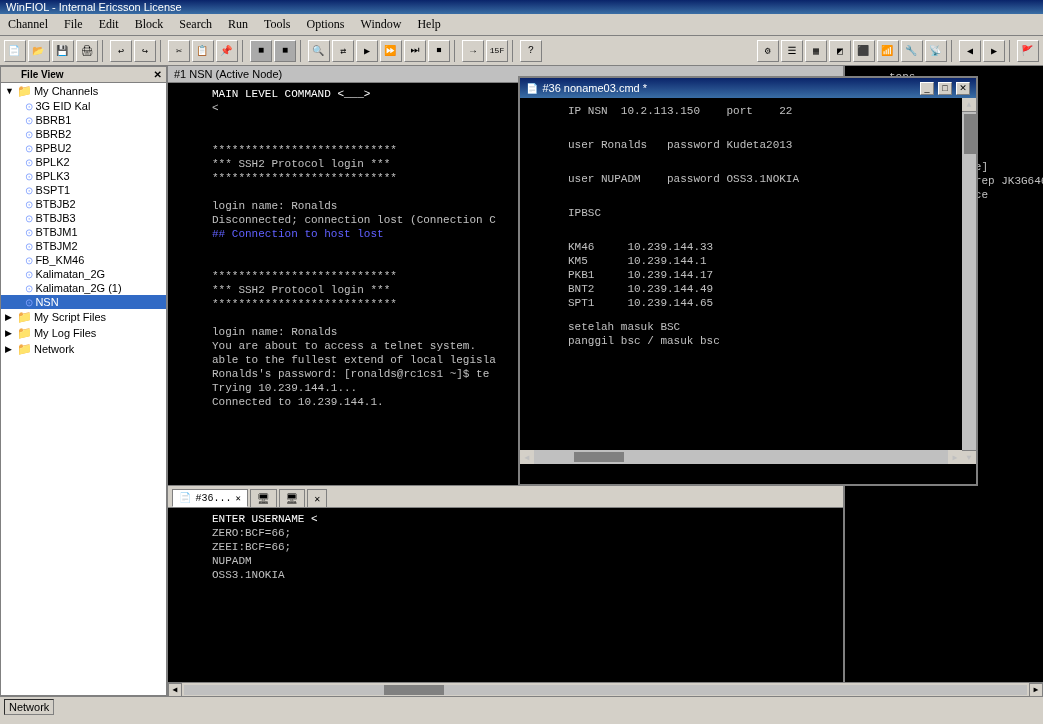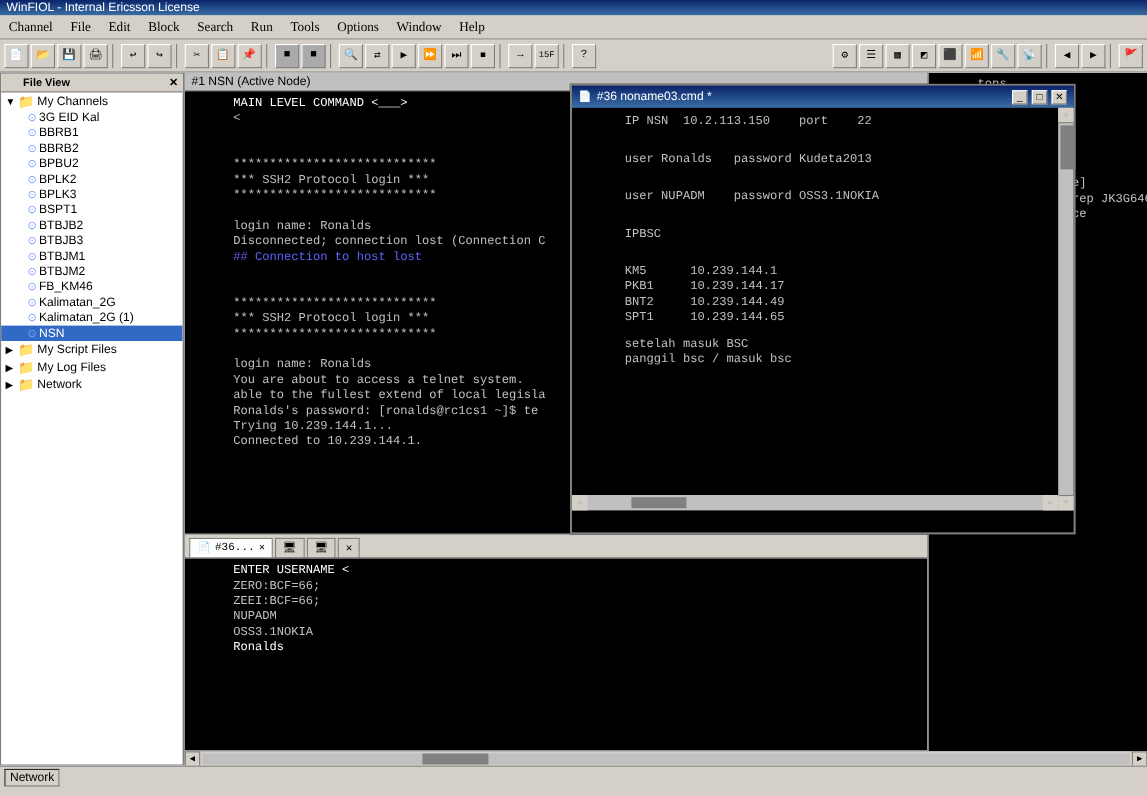--- a/index.html
+++ b/index.html
@@ -440,20 +440,21 @@
       </div>
       <div id="cmd-content">
         <div class="term-line" style="color:#c0c0c0;margin-bottom:6px;">IP NSN  10.2.113.150    port    22</div>
         <div class="term-line">&nbsp;</div>
         <div class="term-line" style="color:#c0c0c0;margin-bottom:6px;">user Ronalds   password Kudeta2013</div>
         <div class="term-line">&nbsp;</div>
         <div class="term-line" style="color:#c0c0c0;margin-bottom:6px;">user NUPADM    password OSS3.1NOKIA</div>
         <div class="term-line">&nbsp;</div>
         <div class="term-line" style="color:#c0c0c0;margin-bottom:6px;">IPBSC</div>
         <div class="term-line">&nbsp;</div>
+        <div class="term-line" style="color:#c0c0c0;">KM46     10.239.144.33</div>
         <div class="term-line" style="color:#c0c0c0;">KM5      10.239.144.1</div>
         <div class="term-line" style="color:#c0c0c0;">PKB1     10.239.144.17</div>
         <div class="term-line" style="color:#c0c0c0;">BNT2     10.239.144.49</div>
         <div class="term-line" style="color:#c0c0c0;margin-bottom:10px;">SPT1     10.239.144.65</div>
         <div class="term-line" style="color:#c0c0c0;">setelah masuk BSC</div>
         <div class="term-line" style="color:#c0c0c0;">panggil bsc / masuk bsc</div>
       </div>
       <div id="cmd-scrollbar">
         <div style="width:100%;height:14px;background:#d4d0c8;border-bottom:1px solid #808080;display:flex;align-items:center;justify-content:center;font-size:8px;cursor:pointer;">▲</div>
         <div style="width:100%;height:40px;background:#808080;margin:2px;"></div>
@@ -516,21 +517,20 @@
             <span>✕</span>
           </div>
         </div>
 
         <div id="bottom-terminal">
           <div class="term-line term-white">ENTER USERNAME &lt;</div>
           <div class="term-line term-gray">ZERO:BCF=66;</div>
           <div class="term-line term-gray">ZEEI:BCF=66;</div>
           <div class="term-line term-gray">NUPADM</div>
           <div class="term-line term-gray">OSS3.1NOKIA</div>
-          <div class="term-line term-white">Ronalds</div>
         </div>
       </div>
 
       <div id="far-right">
         <div class="term-line" style="color:#c0c0c0;margin-bottom:20px;">tops</div>
         <div class="term-line" style="color:#c0c0c0;">Tti2</div>
         <div class="term-line">&nbsp;</div>
         <div class="term-line">&nbsp;</div>
         <div class="term-line">&nbsp;</div>
         <div class="term-line" style="color:#c0c0c0;">ew performance]</div>

